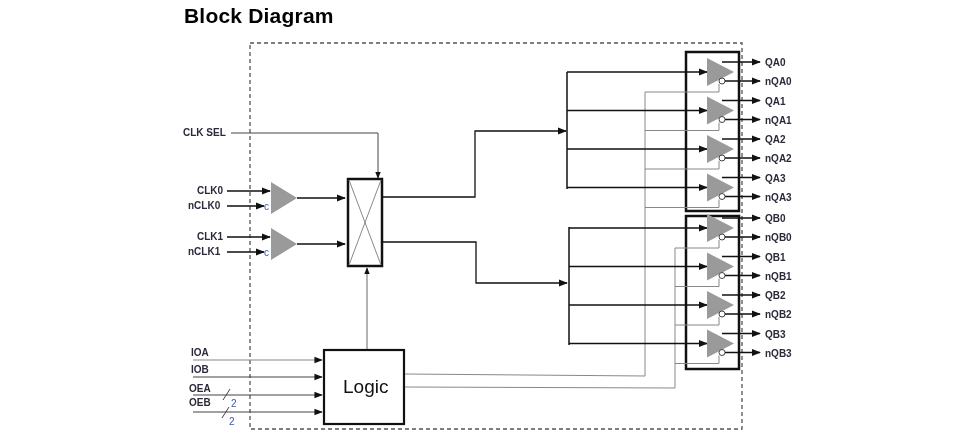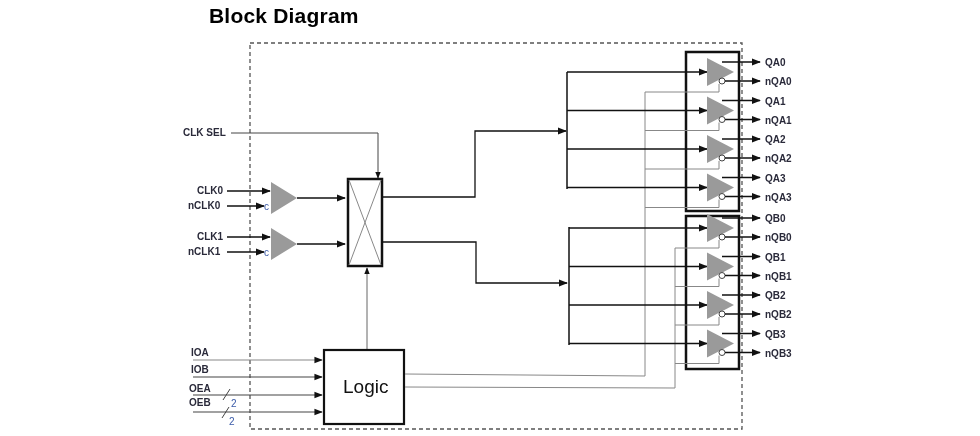--- a/index.html
+++ b/index.html
@@ -1,17 +1,17 @@
 <!DOCTYPE html>
 <html><head>
 <meta charset="utf-8">
 <style>
   html, body { margin: 0; padding: 0; background: #ffffff; }
   body { width: 980px; height: 436px; position: relative; overflow: hidden; font-family: "Liberation Sans", sans-serif; }
-  #title { position: absolute; left: 184px; top: 4px; font-family: "Liberation Sans", sans-serif; font-weight: bold; font-size: 21px; color: #000; letter-spacing: 0.2px; margin-left: 25px; }
+  #title { position: absolute; left: 184px; top: 4px; font-family: "Liberation Sans", sans-serif; font-weight: bold; font-size: 21px; color: #000; letter-spacing: 0.2px; }
   svg { position: absolute; left: 0; top: 0; }
   .lbl { font-family: "Liberation Sans", sans-serif; font-weight: bold; font-size: 10px; fill: #2a2a3a; }
   .logic-lbl { font-family: "Liberation Sans", sans-serif; font-size: 19px; fill: #111; }
   .bus-lbl { font-family: "Liberation Sans", sans-serif; font-size: 10px; fill: #3a5aa8; }
 </style>
 </head>
 <body>
 
 <div id="title">Block Diagram</div>
 

